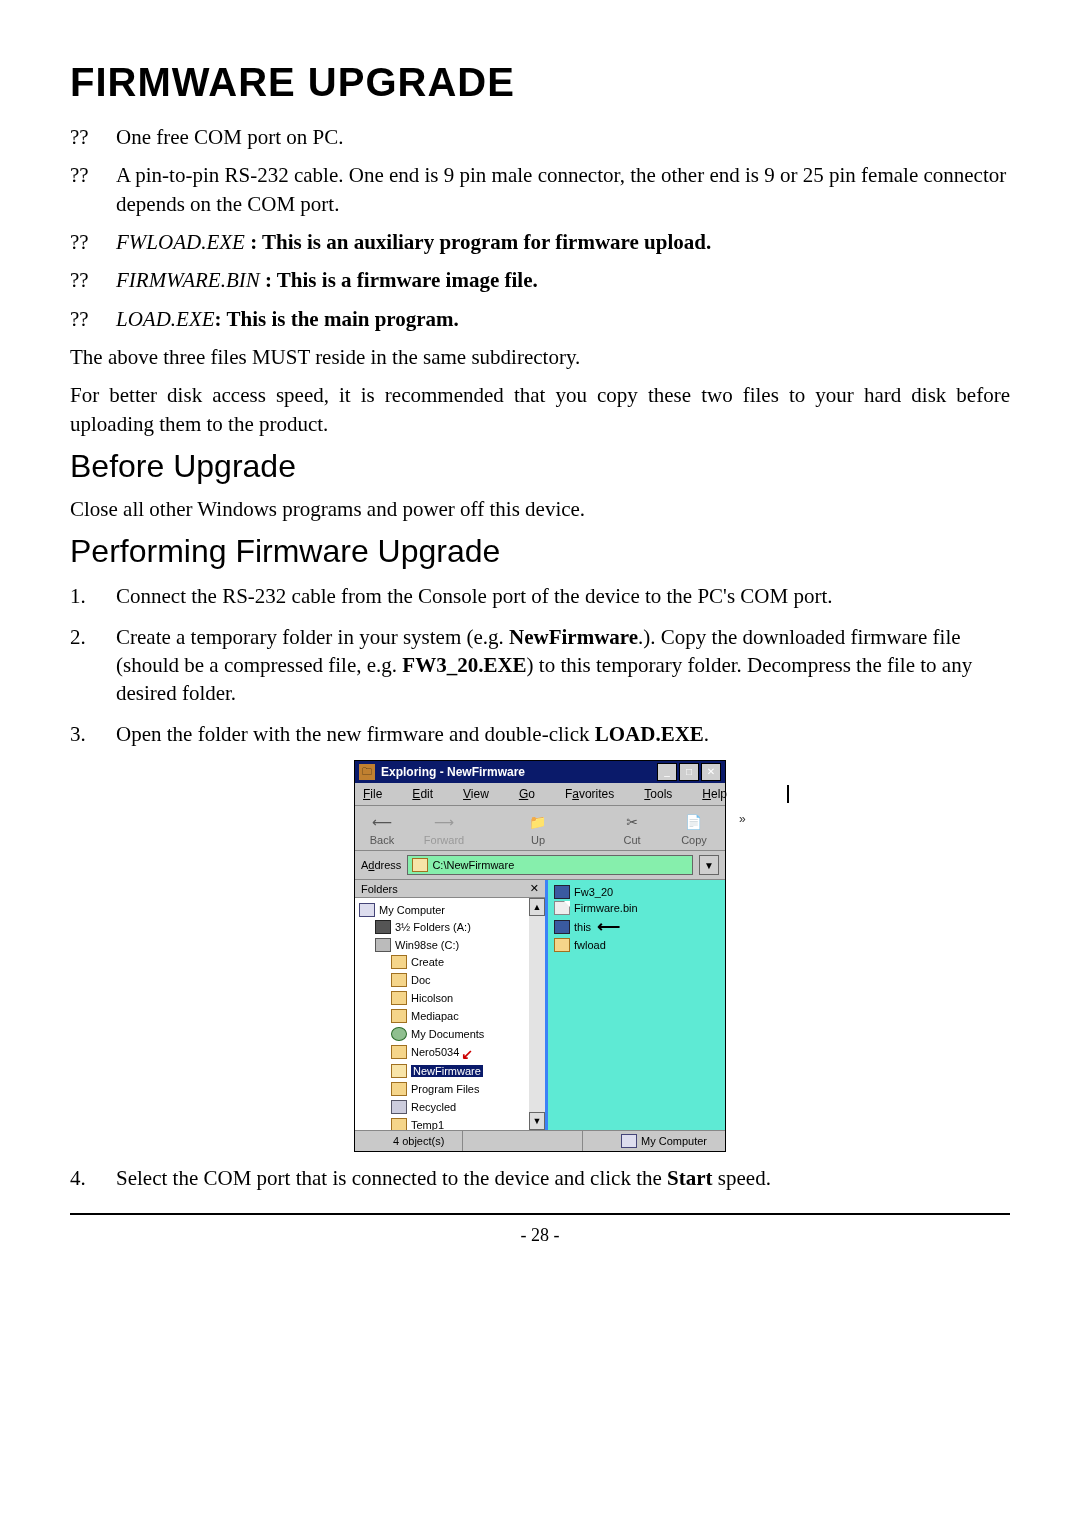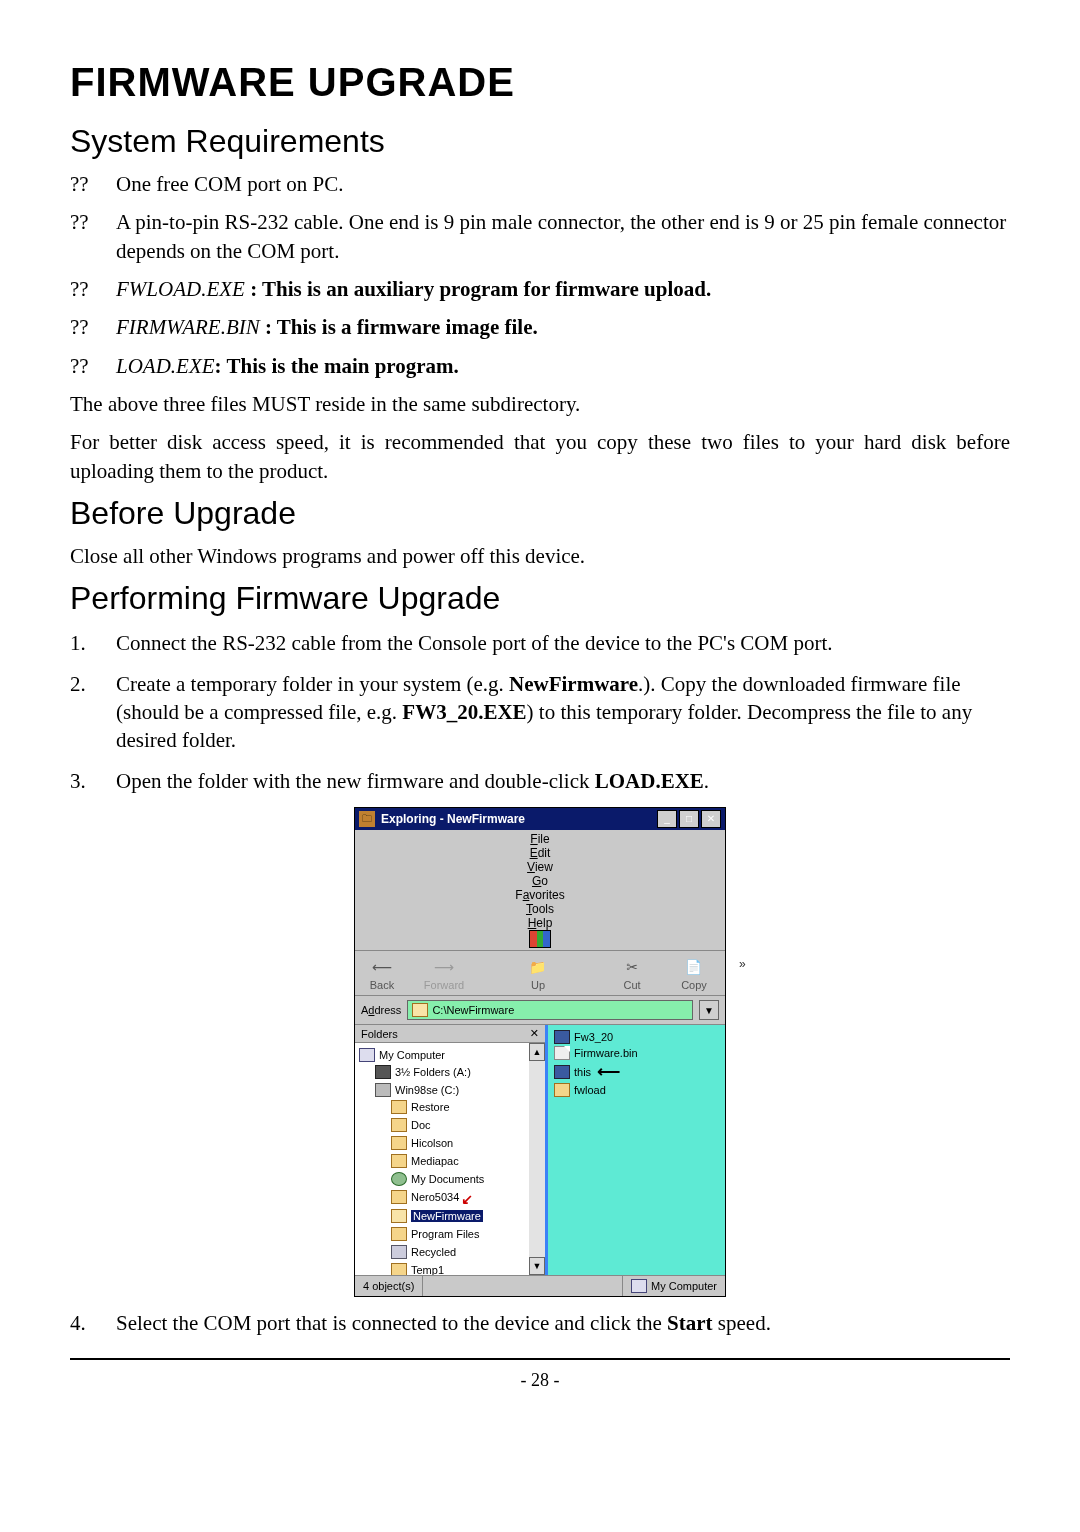--- a/index.html
+++ b/index.html
@@ -22,21 +22,21 @@
   .hr{border:none;border-top:2px solid #000;margin:20px 0 10px 0;}
   .pagenum{text-align:center;font-size:18px;}
   
   .figwrap{display:flex;justify-content:center;margin-top:6px;}
   .win98{width:370px;border:1px solid #000;background:#c9c9c9;font-family:"MS Sans Serif",Tahoma,Arial,sans-serif;font-size:12px;color:#000;}
   .titlebar{background:#0a1a6a;color:#fff;display:flex;align-items:center;height:22px;padding:0 4px;}
   .titlebar .ticon{width:16px;height:16px;background:#c08030;margin-right:6px;display:flex;align-items:center;justify-content:center;font-size:10px;color:#000;}
   .titlebar .ttext{flex:1;font-weight:bold;font-size:12px;white-space:nowrap;overflow:hidden;}
   .winbtns{display:flex;gap:2px;}
   .winbtn{width:18px;height:16px;background:#cfcfcf;border:1px solid #000;display:flex;align-items:center;justify-content:center;font-size:10px;line-height:1;}
-  .menubar{background:#c9c9c9;display:flex;align-items:center;gap:0;padding:2px 8px;border-bottom:1px solid #888;font-size:12px;flex-direction:column;}
+  .menubar{background:#c9c9c9;display:flex;align-items:center;gap:30px;padding:2px 8px;border-bottom:1px solid #888;font-size:12px;}
   .menubar .spacer{flex:1;}
   .menubar .flag{width:20px;height:16px;background:linear-gradient(90deg,#d43 33%,#3a3 33% 66%,#36c 66%);border:1px solid #000;}
   .toolbar{display:flex;align-items:flex-start;gap:28px;padding:6px 10px 4px 10px;border-bottom:1px solid #888;}
   .tbtn{display:flex;flex-direction:column;align-items:center;font-size:11px;color:#555;gap:2px;min-width:34px;}
   .tbtn.disabled{color:#9a9a9a;}
   .ticon-sm{width:22px;height:20px;display:flex;align-items:center;justify-content:center;font-size:14px;}
   .toolbar .sep{width:1px;align-self:stretch;background:#888;margin:0 2px;}
   .toolbar .more{margin-left:auto;align-self:flex-start;font-size:12px;color:#333;}
   .addrbar{display:flex;align-items:center;gap:6px;padding:4px 6px;border-bottom:1px solid #888;}
   .addrbar .lbl{font-size:11px;}
@@ -63,34 +63,33 @@
   .sbtn{height:16px;border:1px solid #666;background:#ddd;display:flex;align-items:center;justify-content:center;font-size:9px;}
   .strack{flex:1;background:#e3e3e3;}
   .rightpane{flex:1;background:#5eead4;display:flex;flex-direction:column;}
   .filelist{flex:1;font-size:11px;padding:4px 6px;}
   .filelist .row{display:flex;align-items:center;gap:4px;padding:1px 0;}
   .exe{width:14px;height:12px;background:#335btc;background:#3a5aa0;border:1px solid #223;display:inline-block;}
   .binf{width:14px;height:12px;background:#eee;border:1px solid #888;display:inline-block;position:relative;}
   .binf::after{content:"";position:absolute;right:-1px;top:-1px;border:3px solid transparent;border-top-color:#fff;border-right-color:#fff;}
   .arrow-left{color:#000;font-weight:bold;font-size:16px;margin-left:2px;}
   .statusbar{display:flex;align-items:center;border-top:1px solid #888;font-size:11px;height:20px;}
-  .statusbar .cell{padding:0 8px;border-right:1px solid #888;height:100%;display:flex;align-items:center;}
+  .statusbar .cell{padding:0 18px;border-right:1px solid #888;height:100%;display:flex;align-items:center;margin-left:20px;}
   .statusbar .cell.grow{flex:1;}
   .statusbar .cell.right{border-right:none;gap:4px;}
   u.m{text-decoration:underline;}
   .tree .scrollbar-pair{position:absolute;right:0;top:0;bottom:0;width:16px;display:flex;flex-direction:column;}
 </style>
 </head>
 <body>
 
 <div class="page">
 
   <h1>FIRMWARE UPGRADE</h1>
 
-  <h2>System Requirements</h2>
 
   <ul class="qlist">
     <li>
       <span class="marker">??</span>
       <span class="body">One free COM port on PC.</span>
     </li>
     <li>
       <span class="marker">??</span>
       <span class="body">A pin-to-pin RS-232 cable. One end is 9 pin male connector, the other end is 9 or 25 pin female connector depends on the COM port.</span>
     </li>
@@ -213,21 +212,21 @@
                         <span class="floppy"></span>
                         <span>3½ Folders (A:)</span>
                       </span></li>
                   <li><span class="node">
                         <span class="drive"></span>
                         <span>Win98se (C:)</span>
                       </span>
                     <ul>
                       <li><span class="node">
                             <span class="fold"></span>
-                            <span>Restore</span>
+                            <span>Create</span>
                           </span></li>
                       <li><span class="node">
                             <span class="fold"></span>
                             <span>Doc</span>
                           </span></li>
                       <li><span class="node">
                             <span class="fold"></span>
                             <span>Hicolson</span>
                           </span></li>
                       <li><span class="node">

